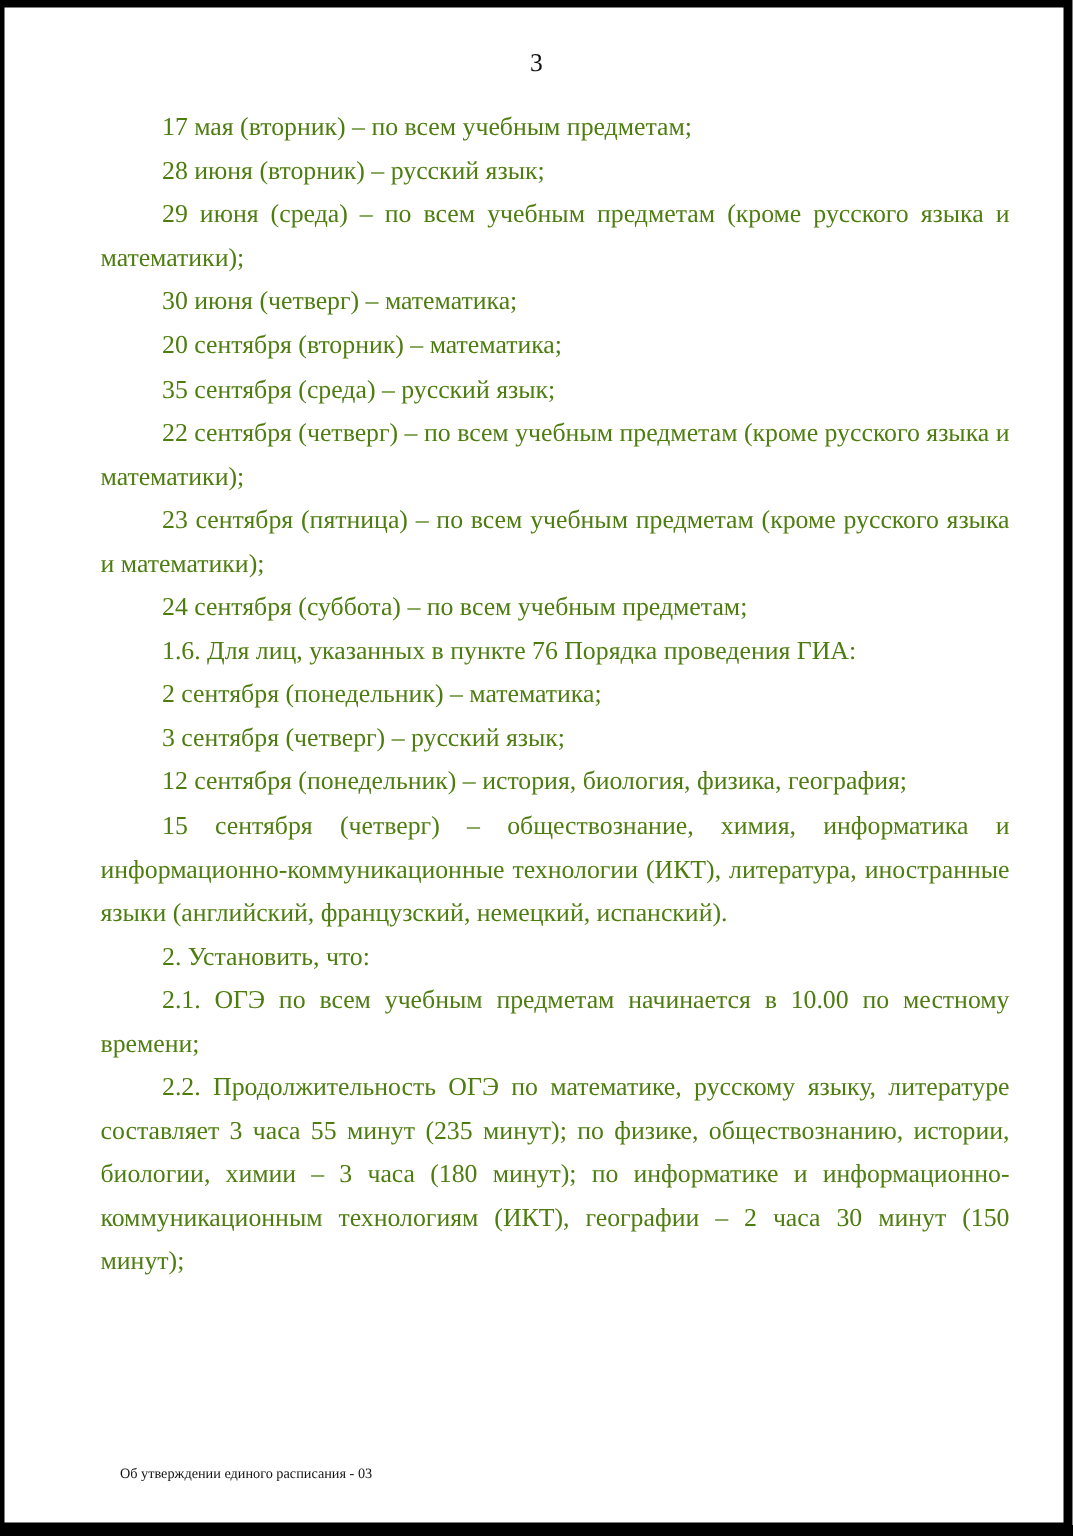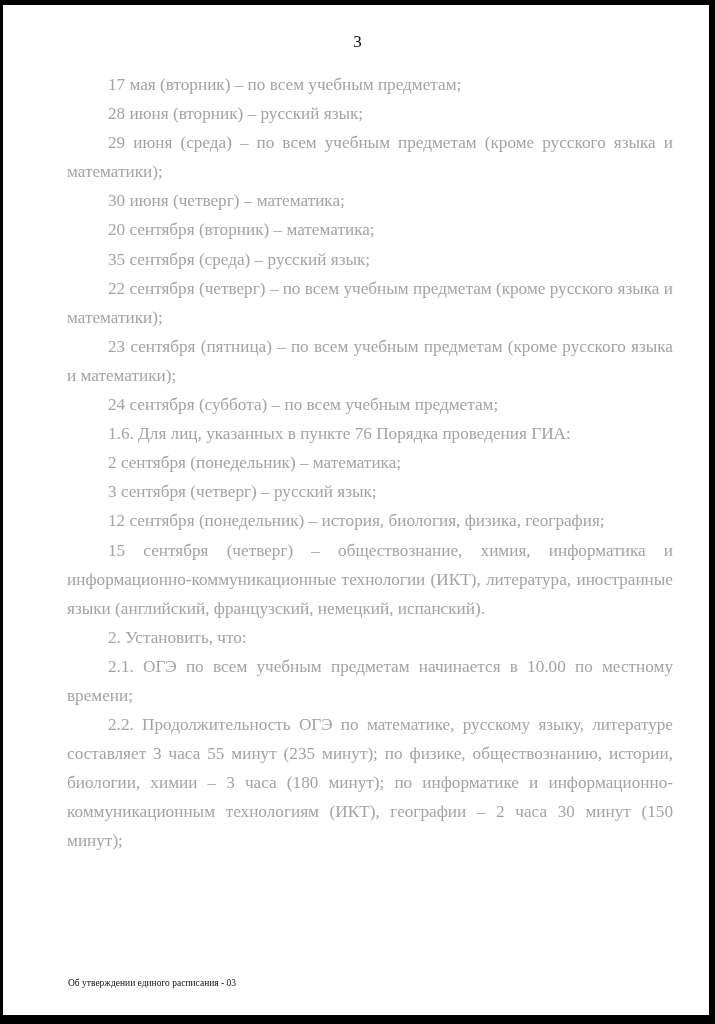--- a/index.html
+++ b/index.html
@@ -11,26 +11,26 @@
   .sheet {
     position: absolute; left: 3px; top: 5px; width: 706px; height: 1010px;
     background: #ffffff;
   }
   .page-number {
     position: absolute; left: 0; width: 715px; top: 32px; text-align: center;
     font-size: 17px; color: #111;
   }
   .body-text {
     position: absolute; left: 67px; top: 70px; width: 606px;
-    font-size: 17.2px; line-height: 29.1px; color: #a3a3a3;
+    font-size: 17.2px; line-height: 29.1px; color: #4d7c0f;
   }
   .p { margin: 0; text-align: justify; text-align-last: left; }
   .p.indent { text-indent: 41px; }
   .footer {
-    position: absolute; left: 68px; top: 978px;
+    position: absolute; left: 80px; top: 978px;
     font-size: 9.5px; color: #111;
   }
 </style>
 </head>
 <body>
 
 <div class="sheet"></div>
 
 <div class="page-number">3</div>
 

